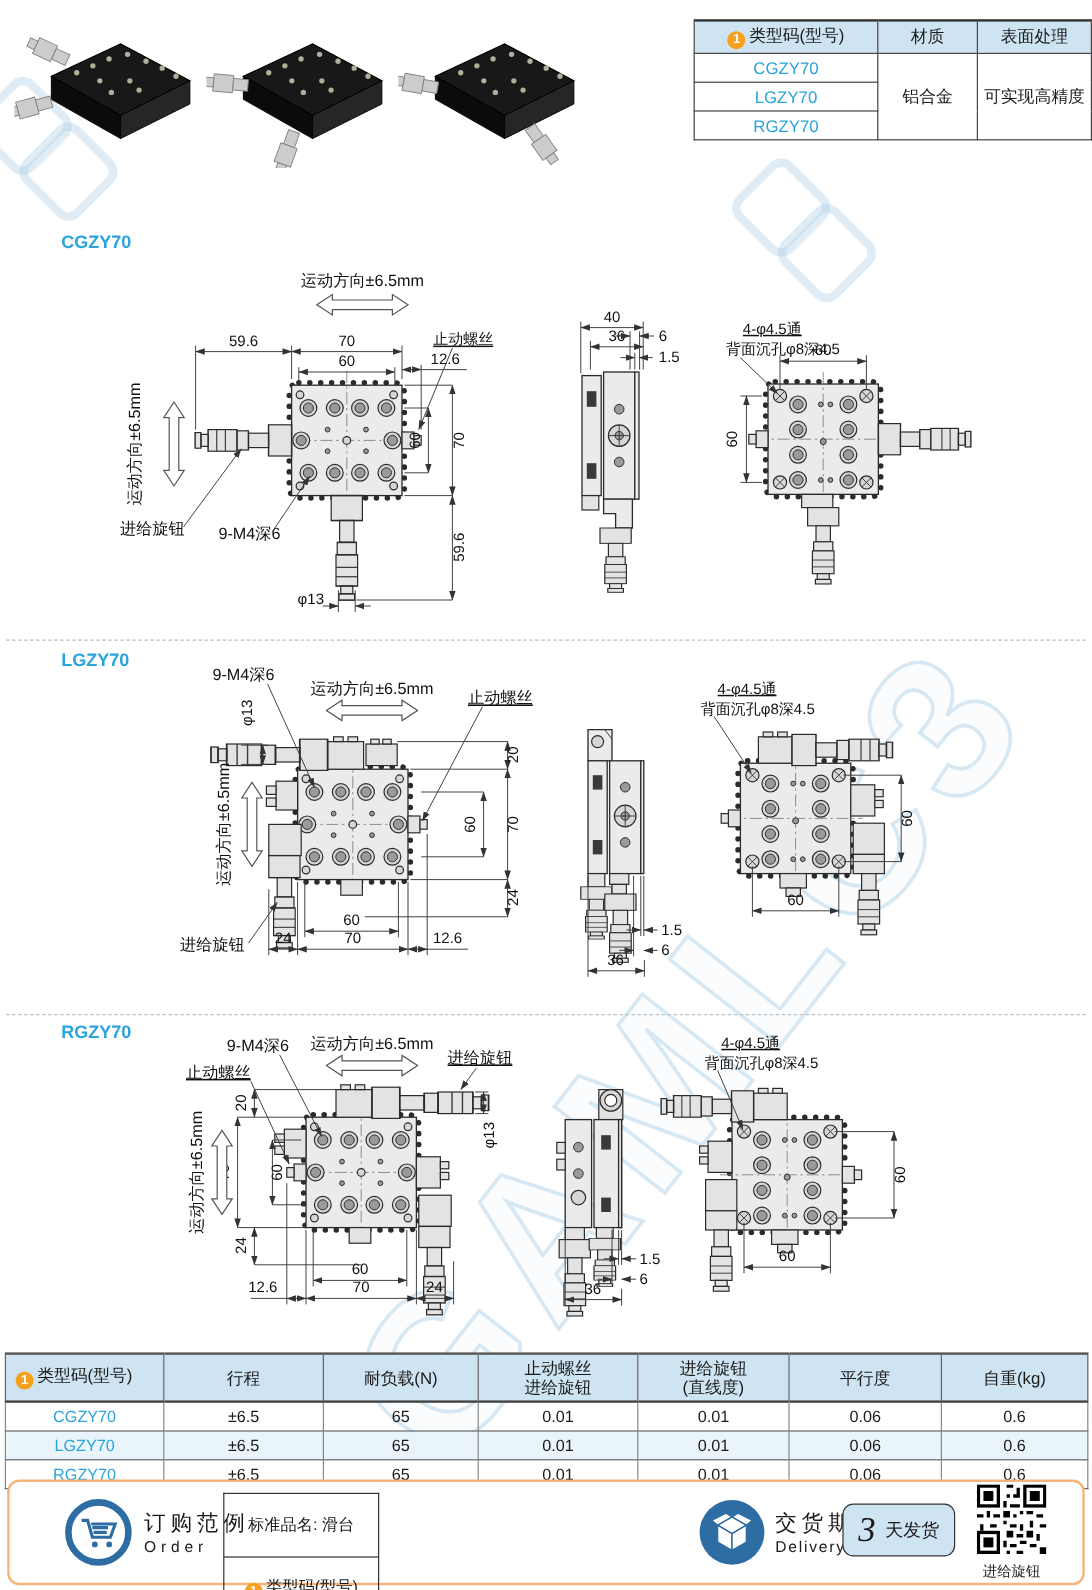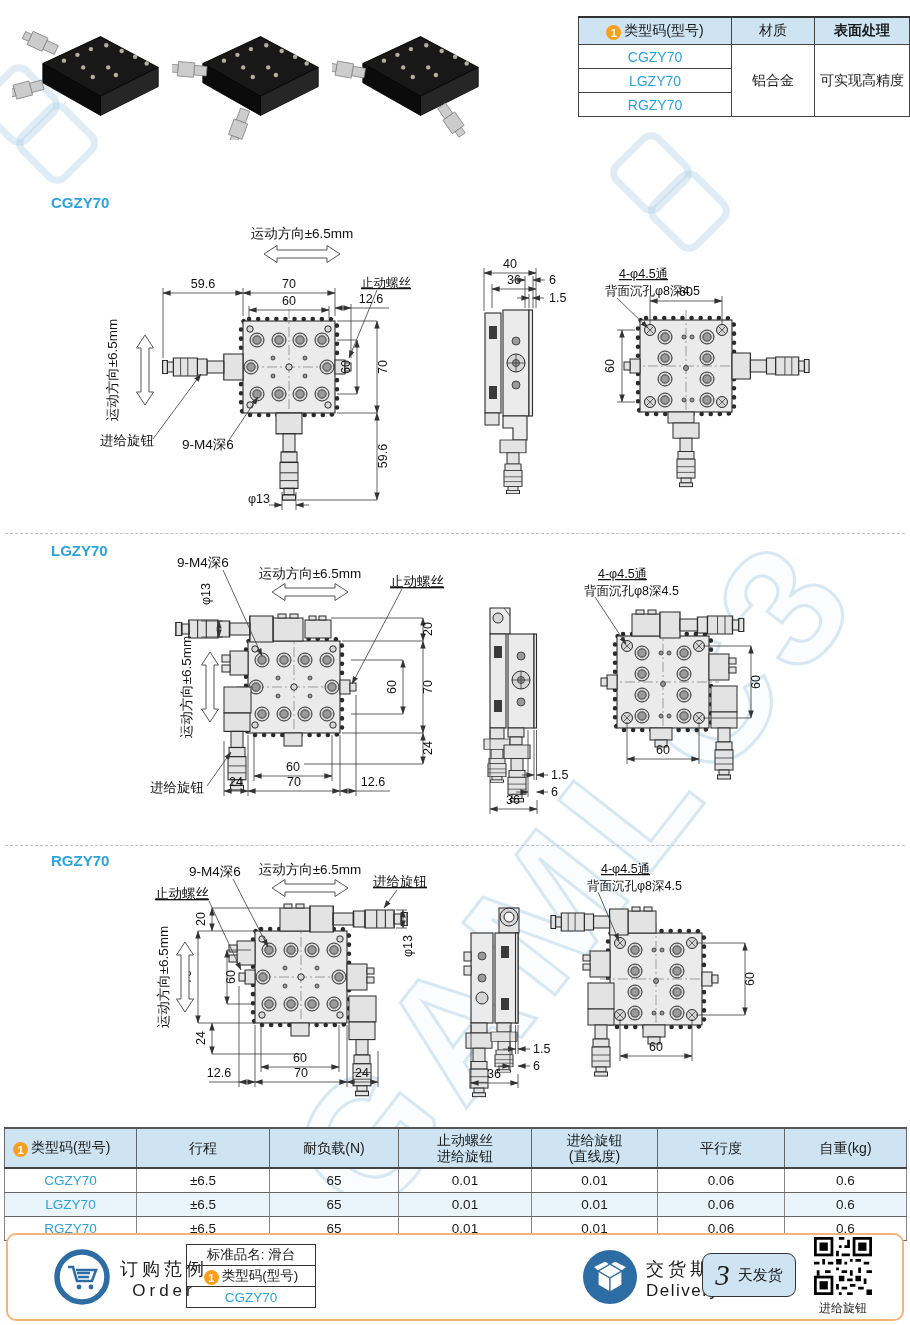--- a/index.html
+++ b/index.html
@@ -56,23 +56,23 @@
   table.spec th{background:#cfe4f2;font-weight:normal;font-size:14px;height:36px;border:1px solid #666;
                 border-top:2px solid #555;border-bottom:2px solid #444;line-height:1.15;}
   table.spec td{font-size:13.5px;text-align:center;height:21px;border:1px solid #666;border-left:1px solid #888;border-right:1px solid #888;}
   table.spec tr.alt td{background:#e9f4fb;}
   table.spec th:first-child{text-align:left;padding-left:8px;}
   
   .footer{position:absolute;left:6px;top:1233px;width:894px;height:84px;border:2px solid #f3b57b;
           border-radius:10px;z-index:2;background:#fff;}
   .f-ico{position:absolute;}
   .f-txt-cn{font-size:18px;letter-spacing:4px;}
-  .f-txt-en{font-size:17px;letter-spacing:4px;text-align:center;}
+  .f-txt-en{font-size:13px;letter-spacing:4px;}
   .ordtab{border-collapse:collapse;position:absolute;left:178px;top:9px;}
-  .ordtab td{border:1px solid #333;font-size:13.5px;text-align:center;width:120px;height:20px;padding:0 4px;}
+  .ordtab td{border:1px solid #333;font-size:13.5px;text-align:center;width:120px;height:20px;padding:16px 4px;}
   .daysbox{position:absolute;left:694px;top:18px;width:92px;height:42px;background:#cfe4f2;border:1.6px solid #333;
            border-radius:9px;display:flex;align-items:center;justify-content:center;gap:8px;}
   .daysbox .n{font-size:29px;font-style:italic;font-family:"Liberation Serif","DejaVu Serif",serif;}
   .daysbox .u{font-size:15px;}
   .qr{position:absolute;left:806px;top:2px;text-align:center;}
   .qr-cap{font-size:12px;margin-top:1px;}
 </style>
 </head>
 <body>
 
@@ -167,21 +167,21 @@
       <use href="#pk3" transform="translate(114,94) rotate(55)"></use>
     </svg>
   </div>
 
   <div class="ttab-wrap">
     <table class="ttab">
       <tbody>
           <tr class="hd">
         <td style="width:152px;"><span class="badge">1</span><span>类型码(型号)</span></td>
         <td style="width:82px;">材质</td>
-        <td style="width:94px;font-weight:bold;">表面处理</td>
+        <td style="width:94px;">表面处理</td>
       </tr>
       <tr>
         <td class="cyan">CGZY70</td>
         <td rowspan="3">铝合金</td>
         <td rowspan="3">可实现高精度</td>
       </tr>
       <tr>
             <td class="cyan">LGZY70</td>
           </tr>
       <tr>

